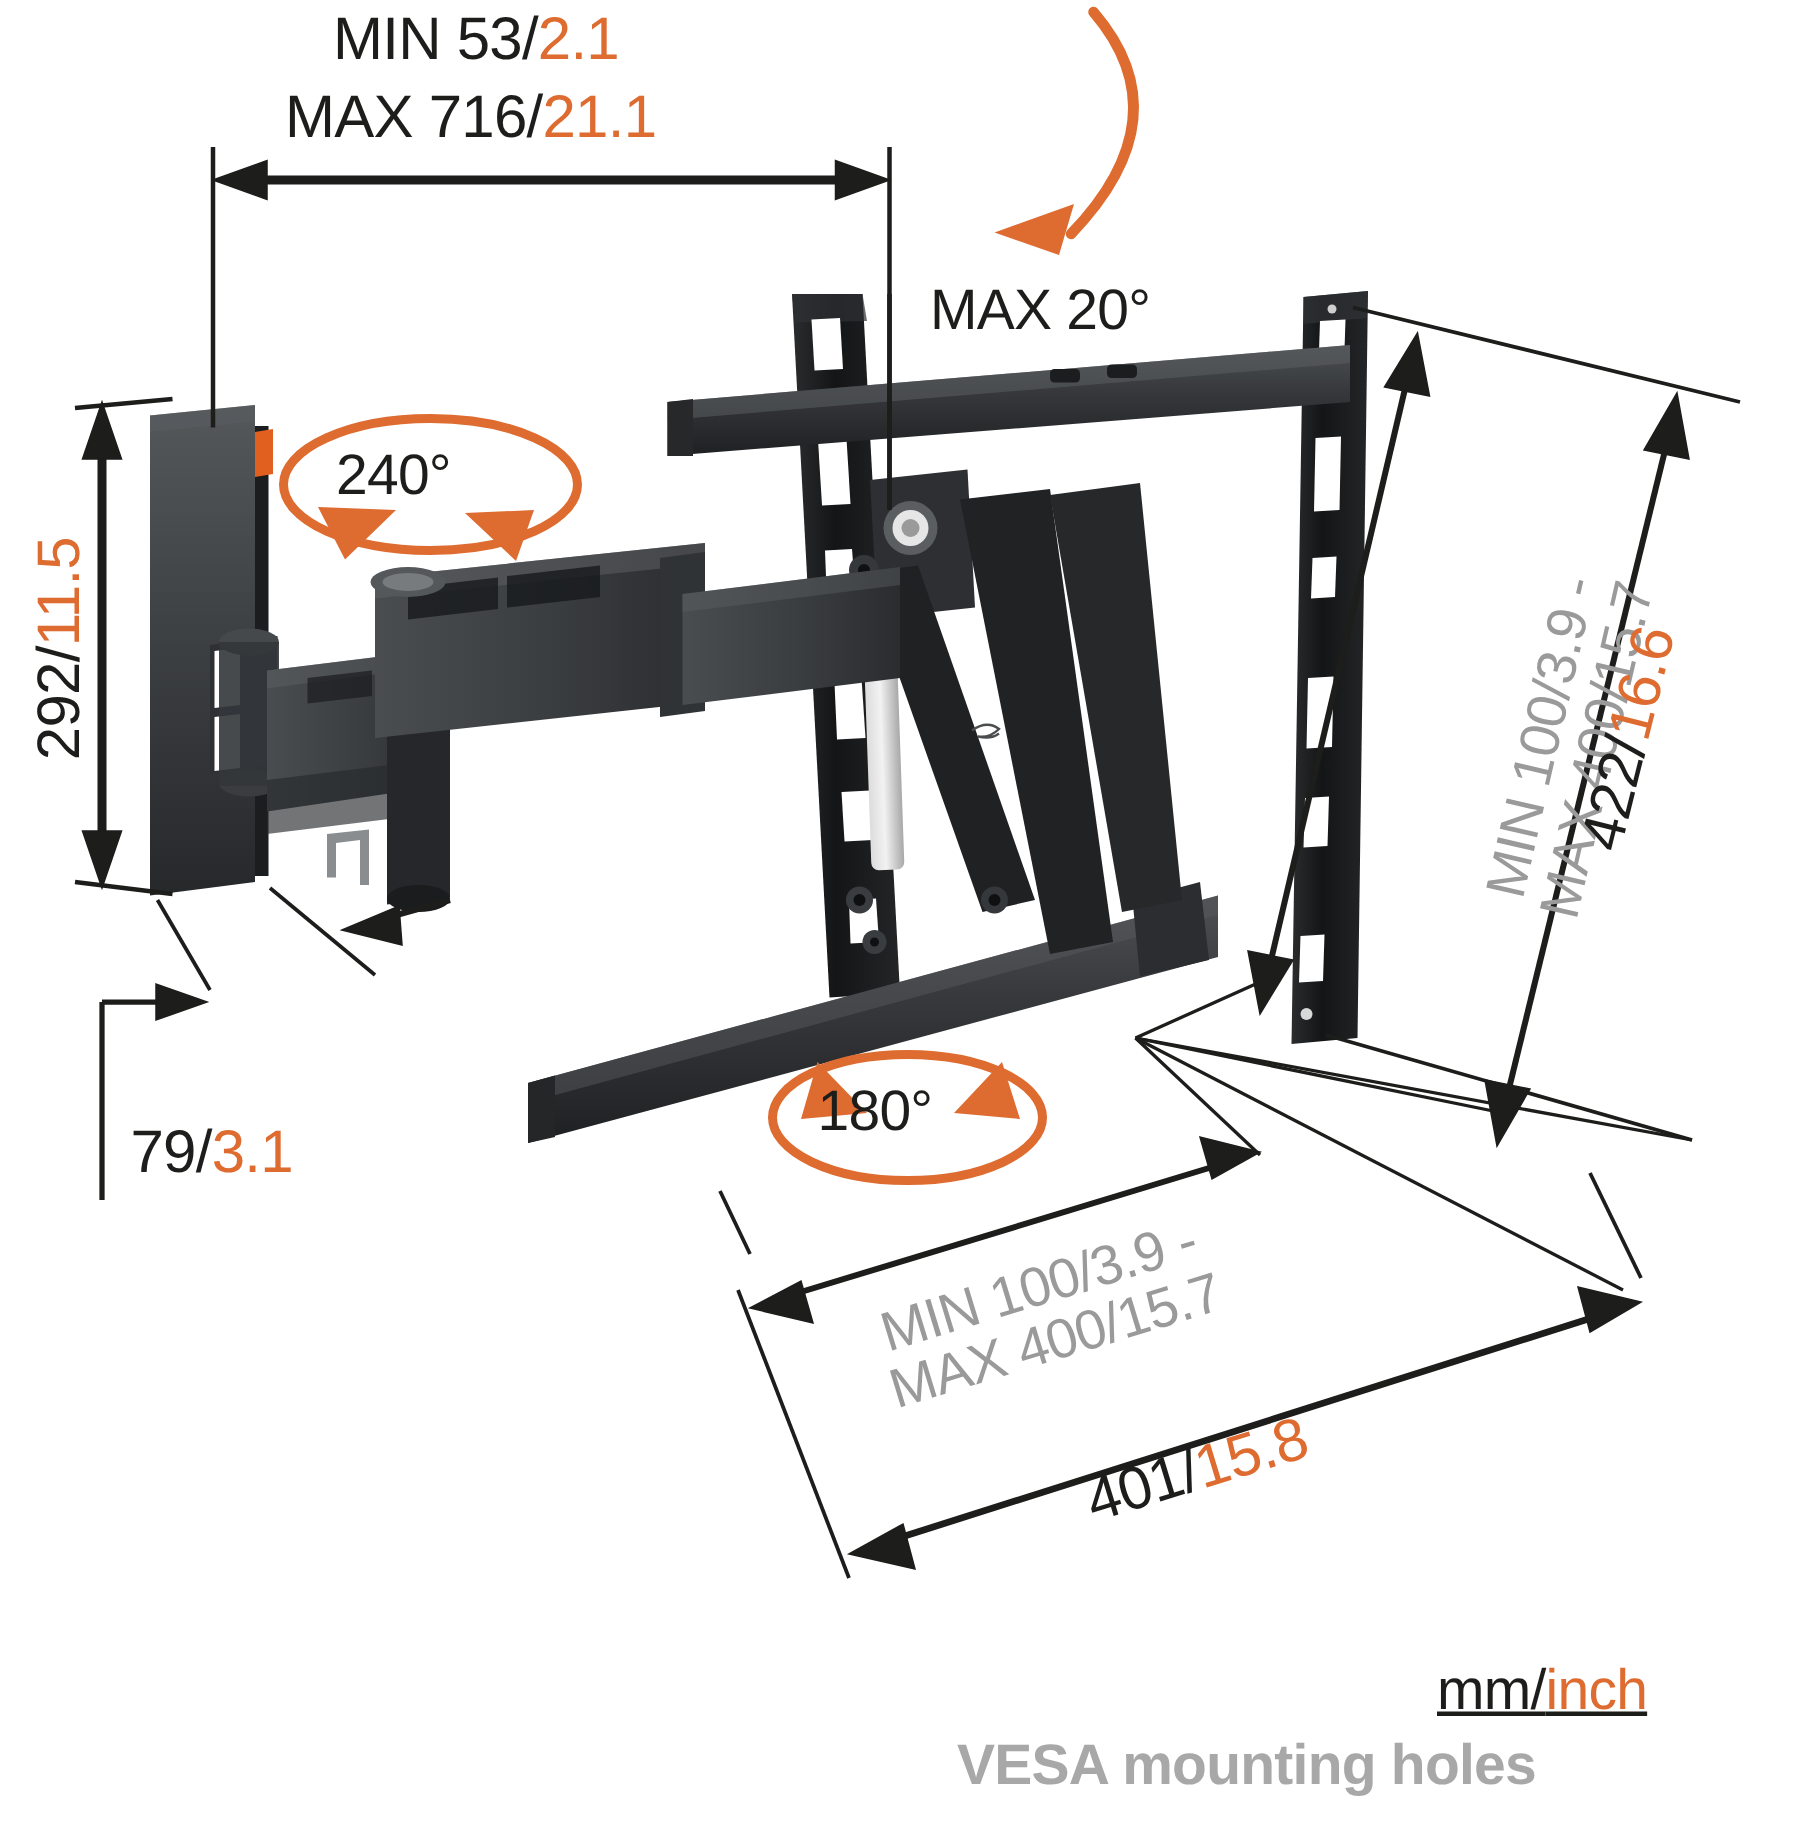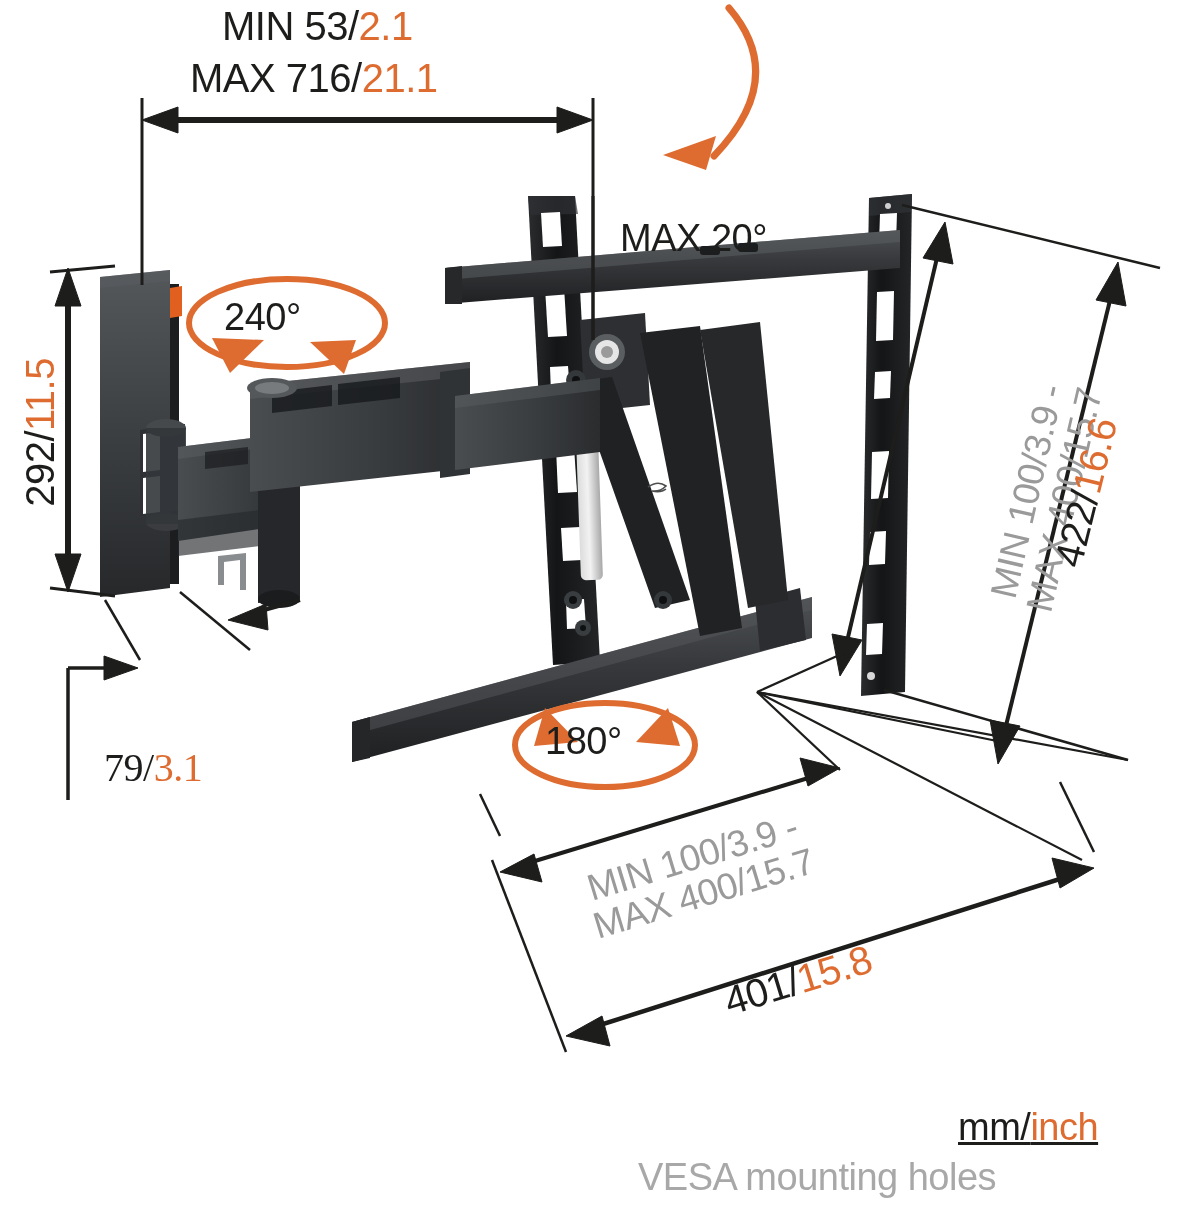--- a/index.html
+++ b/index.html
@@ -271,44 +271,44 @@
 
       <ellipse cx="605" cy="745" rx="90" ry="42" stroke="#de6b2f" stroke-width="6" fill="none"></ellipse>
       <polygon points="545,708 578,742 534,746" fill="#de6b2f"></polygon>
       <polygon points="668,708 636,742 680,746" fill="#de6b2f"></polygon>
     </g>
   </svg>
 
   <div class="txt t-dim" style="left:222px; top:6px;"><span class="blk">MIN 53/</span><span class="org">2.1</span></div>
   <div class="txt t-dim" style="left:190px; top:58px;"><span class="blk">MAX 716/</span><span class="org">21.1</span></div>
 
-  <div class="txt t-ang blk" style="left:620px; top:188px;margin-top:31px;">MAX 20°</div>
+  <div class="txt t-ang blk" style="left:620px; top:188px;">MAX 20°</div>
 
   <div class="txt t-ang blk" style="left:224px; top:298px;">240°</div>
 
   <div class="txt t-ang blk" style="left:545px; top:722px;">180°</div>
 
   <div class="txt t-dim" style="left:-110px; top:412px; width:300px; text-align:center; transform:rotate(-90deg);"><span class="blk">292/</span><span class="org">11.5</span></div>
 
-  <div class="txt t-dim" style="left:104px; top:748px;font-family:Liberation Serif, serif;"><span class="blk">79/</span><span class="org">3.1</span></div>
+  <div class="txt t-dim" style="left:87px; top:748px;"><span class="blk">79/</span><span class="org">3.1</span></div>
 
   <div style="position:absolute; left:806px; top:458px; width:480px; transform:rotate(-77deg); transform-origin:50% 50%; text-align:center;">
     <div class="txt t-vesa nowrap" style="position:static;">MIN 100/3.9 -</div>
     <div class="txt t-vesa nowrap" style="position:static;">MAX 400/15.7</div>
   </div>
 
   <div style="position:absolute; left:876px; top:472px; width:420px; transform:rotate(-76deg); transform-origin:50% 50%; text-align:center;">
     <span class="txt t-dim nowrap" style="position:static;"><span class="blk">422/</span><span class="org">16.6</span></span>
   </div>
 
   <div style="position:absolute; left:488px; top:838px; width:420px; transform:rotate(-17deg); transform-origin:50% 50%; text-align:center;">
     <div class="txt t-vesa nowrap" style="position:static;">MIN 100/3.9 -</div>
     <div class="txt t-vesa nowrap" style="position:static;">MAX 400/15.7</div>
   </div>
 
   <div style="position:absolute; left:628px; top:960px; width:340px; transform:rotate(-17deg); transform-origin:50% 50%; text-align:center;">
     <span class="txt t-dim nowrap" style="position:static;"><span class="blk">401/</span><span class="org">15.8</span></span>
   </div>
 
   <div class="txt t-legend1" style="left:958px; top:1108px;"><span class="blk">mm/</span><span class="org">inch</span></div>
-  <div class="txt t-legend2" style="left:638px; top:1158px;">VESA mounting holes</div>
+  <div class="txt t-legend2" style="left:638px; top:1158px;font-weight:bold;">VESA mounting holes</div>
 
 </div>
 
 </body></html>

